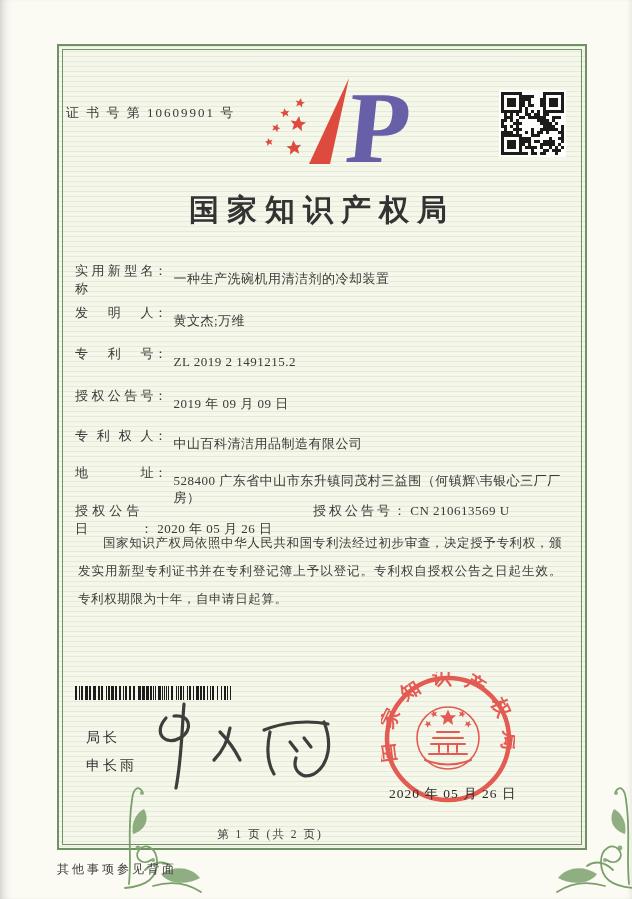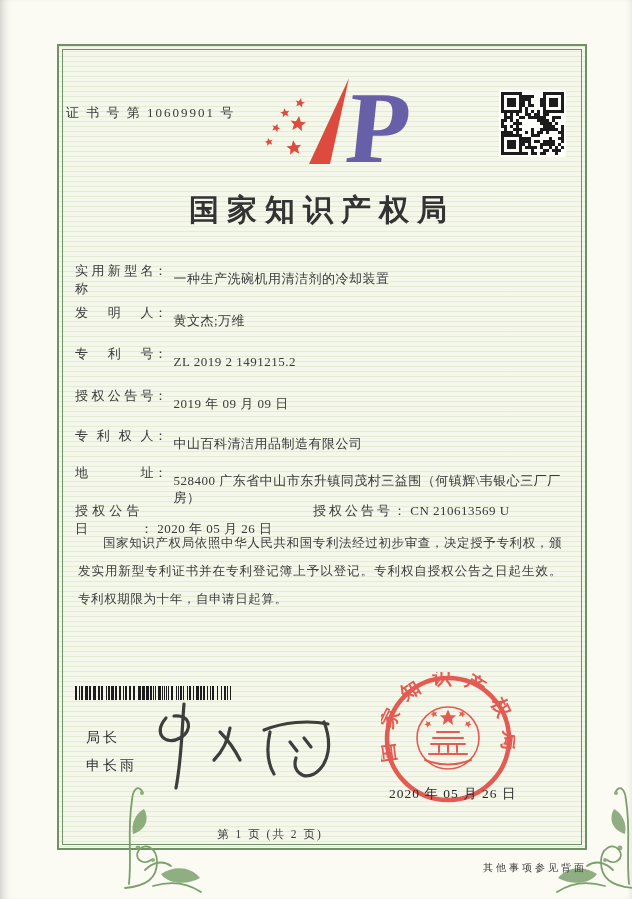--- a/index.html
+++ b/index.html
@@ -31,21 +31,21 @@
   .body-text{left:78px;top:529px;width:484px;font-size:12.5px;line-height:28px;color:#3d3d3d;
              text-align:justify;letter-spacing:.6px;}
   .body-text p{text-indent:2em;}
   .barcode{left:75px;top:686px;}
   .sig-title{left:86px;top:729px;font-size:14px;letter-spacing:3px;color:#333;}
   .sig-name{left:86px;top:757px;font-size:14px;letter-spacing:3px;color:#333;}
   .sig-hand{left:142px;top:698px;}
   .seal{left:381px;top:672px;}
   .seal-date{left:389px;top:785px;font-size:13.5px;color:#2a2a2a;letter-spacing:1px;}
   .page-info{left:57px;top:827px;width:426px;text-align:center;font-size:11.5px;color:#3d3d3d;letter-spacing:2px;}
-  .back-note{left:57px;top:861px;width:530px;text-align:right;font-size:10px;color:#3d3d3d;letter-spacing:3px;}
+  .back-note{left:57px;top:861px;width:530px;text-align:left;font-size:12px;color:#3d3d3d;letter-spacing:3px;}
   .fl path{stroke:var(--flourish-green);stroke-width:1.8;fill:none;stroke-linecap:round;}
   .fl .fill{fill:var(--flourish-green);stroke:none;opacity:.85;}
   .flourish-left{left:60px;top:692px;}
   .flourish-right{left:484px;top:692px;}
   .star{fill:var(--logo-red);}
   .seal-stroke{stroke:var(--seal-red);fill:none;stroke-linecap:round;}
   text{font-family:"Liberation Serif","DejaVu Serif",serif;}
 </style>
 </head>
 <body>

